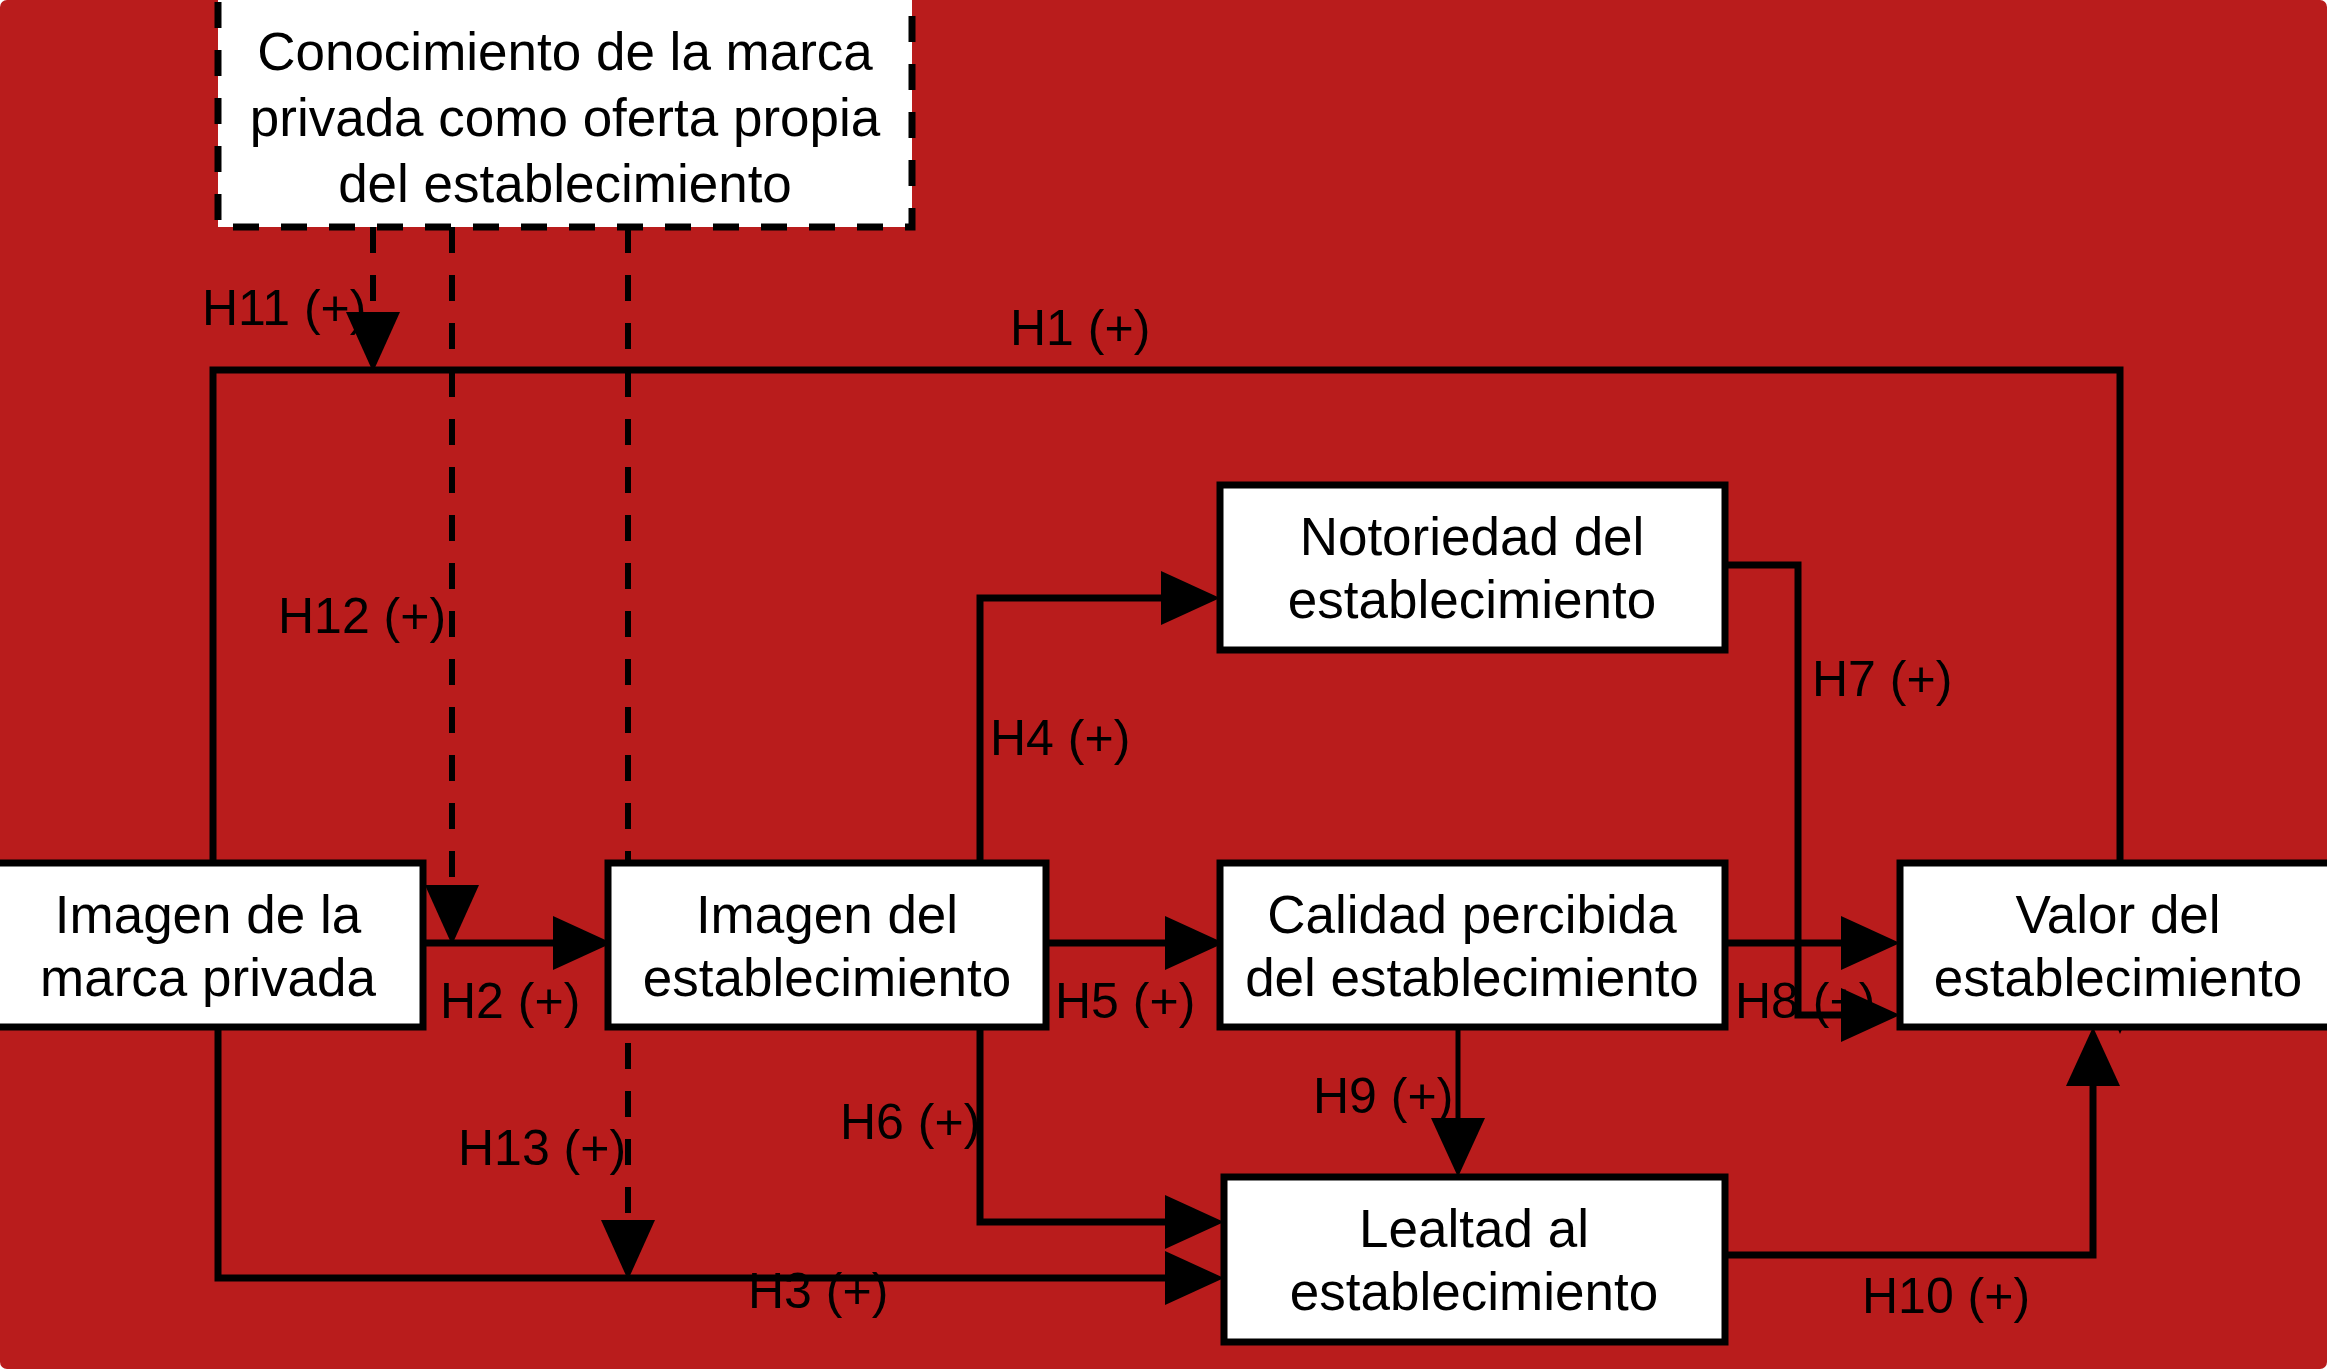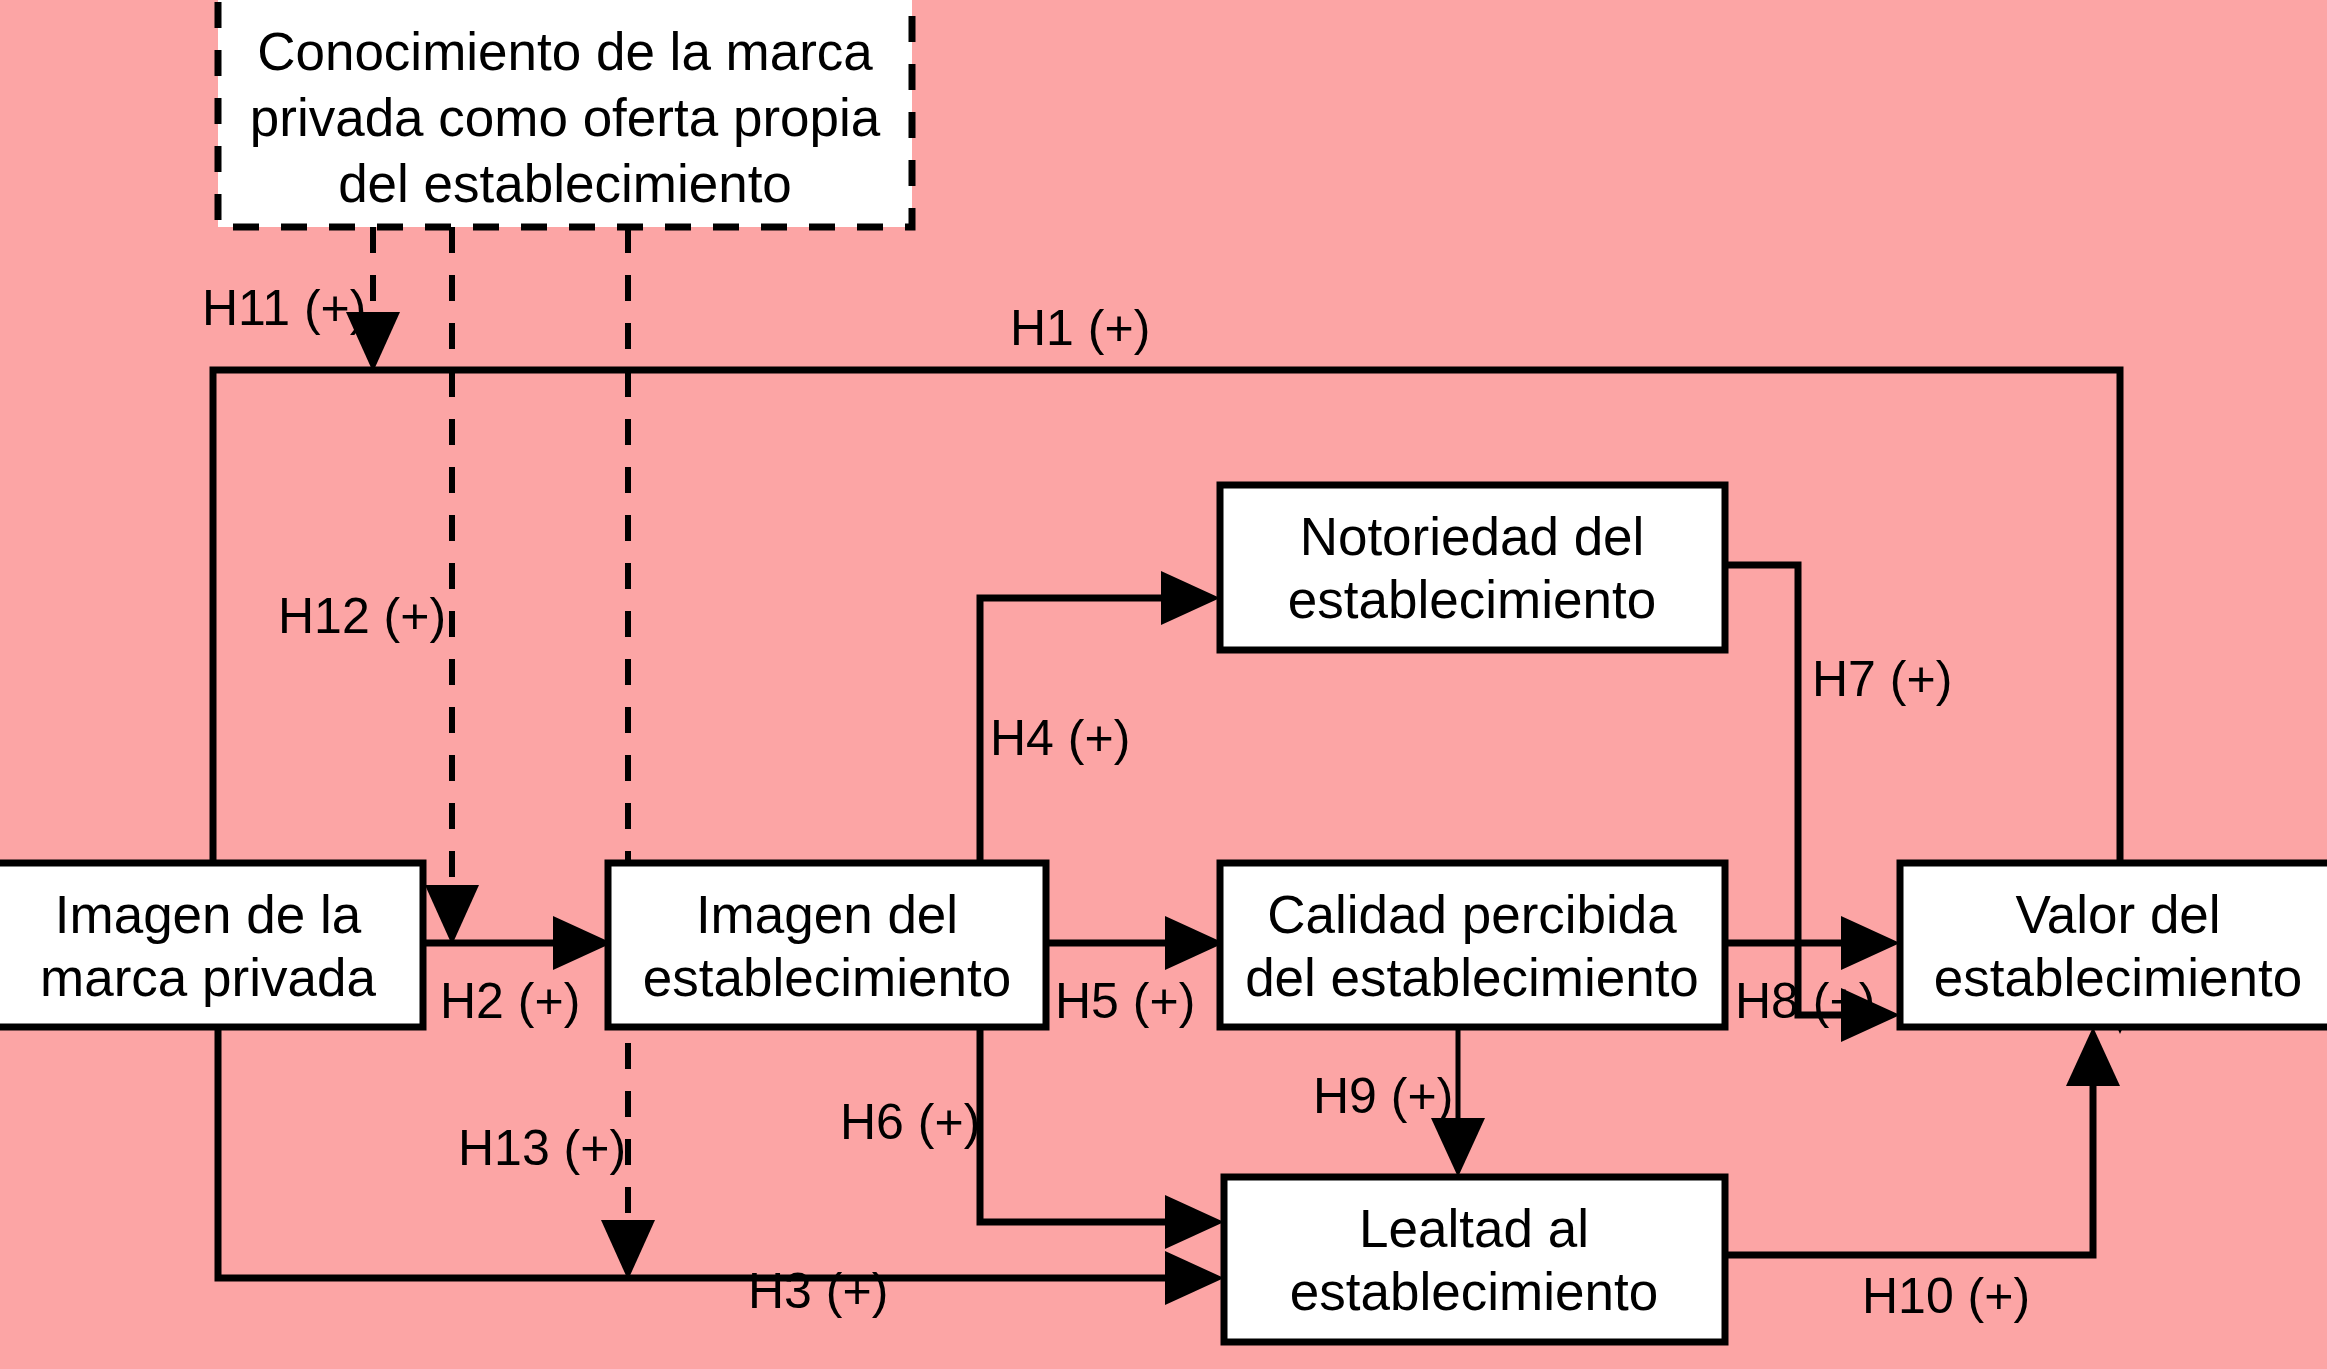--- a/index.html
+++ b/index.html
@@ -7,22 +7,23 @@
     padding: 0;
     background: #ffffff;
   }
   body {
     font-family: "Liberation Sans", sans-serif;
   }
   #diagram-root {
     position: relative;
     width: 2327px;
     height: 1369px;
-    background: #fca5a5;
+    background: #b91c1c;
     overflow: hidden;
+    border-radius: 7px;
   }
   svg.diagram {
     position: absolute;
     top: 0;
     left: 0;
     width: 2327px;
     height: 1369px;
     display: block;
   }
   .node-rect {

